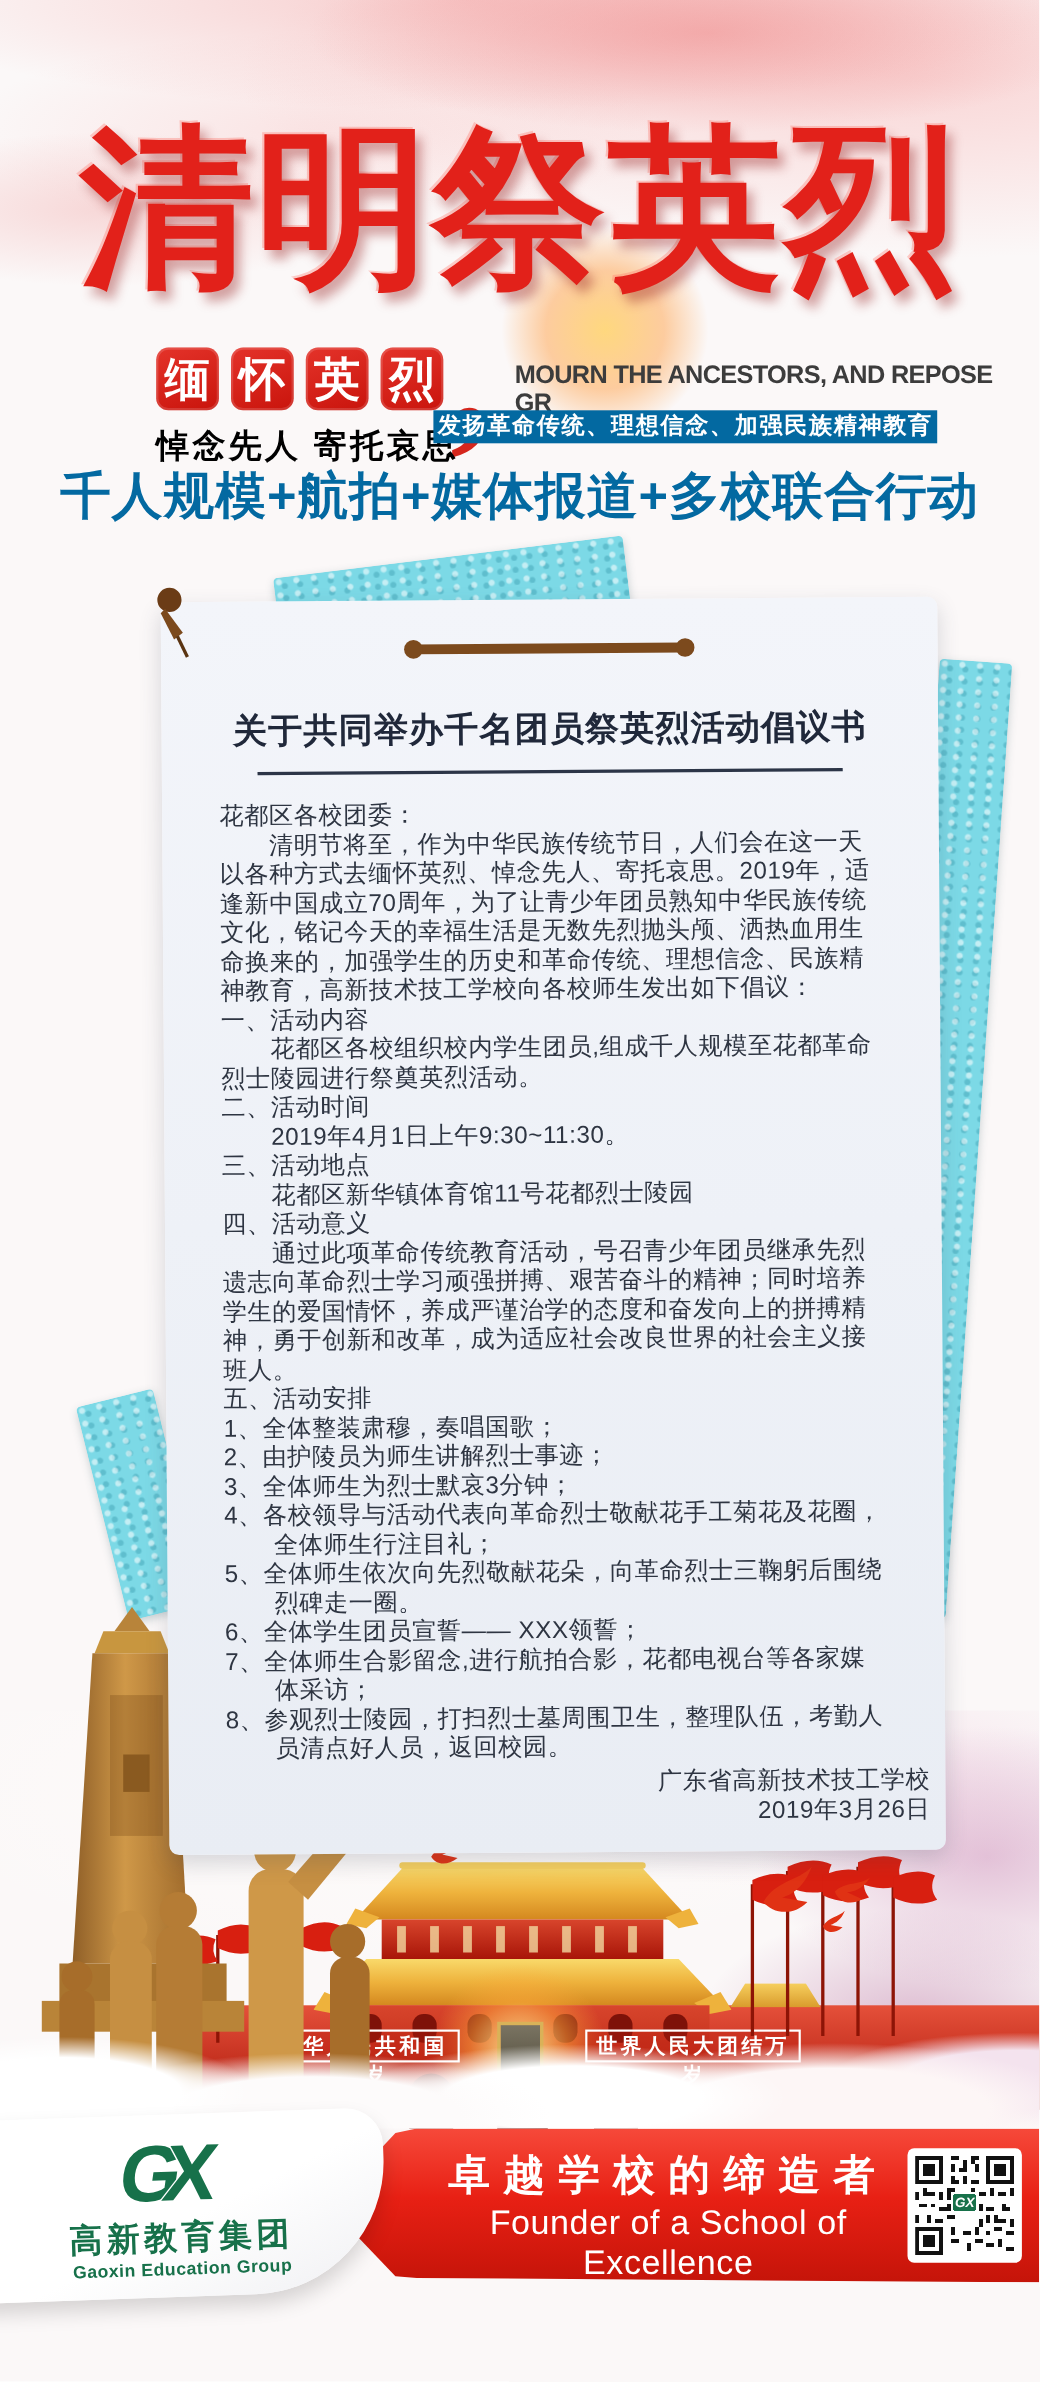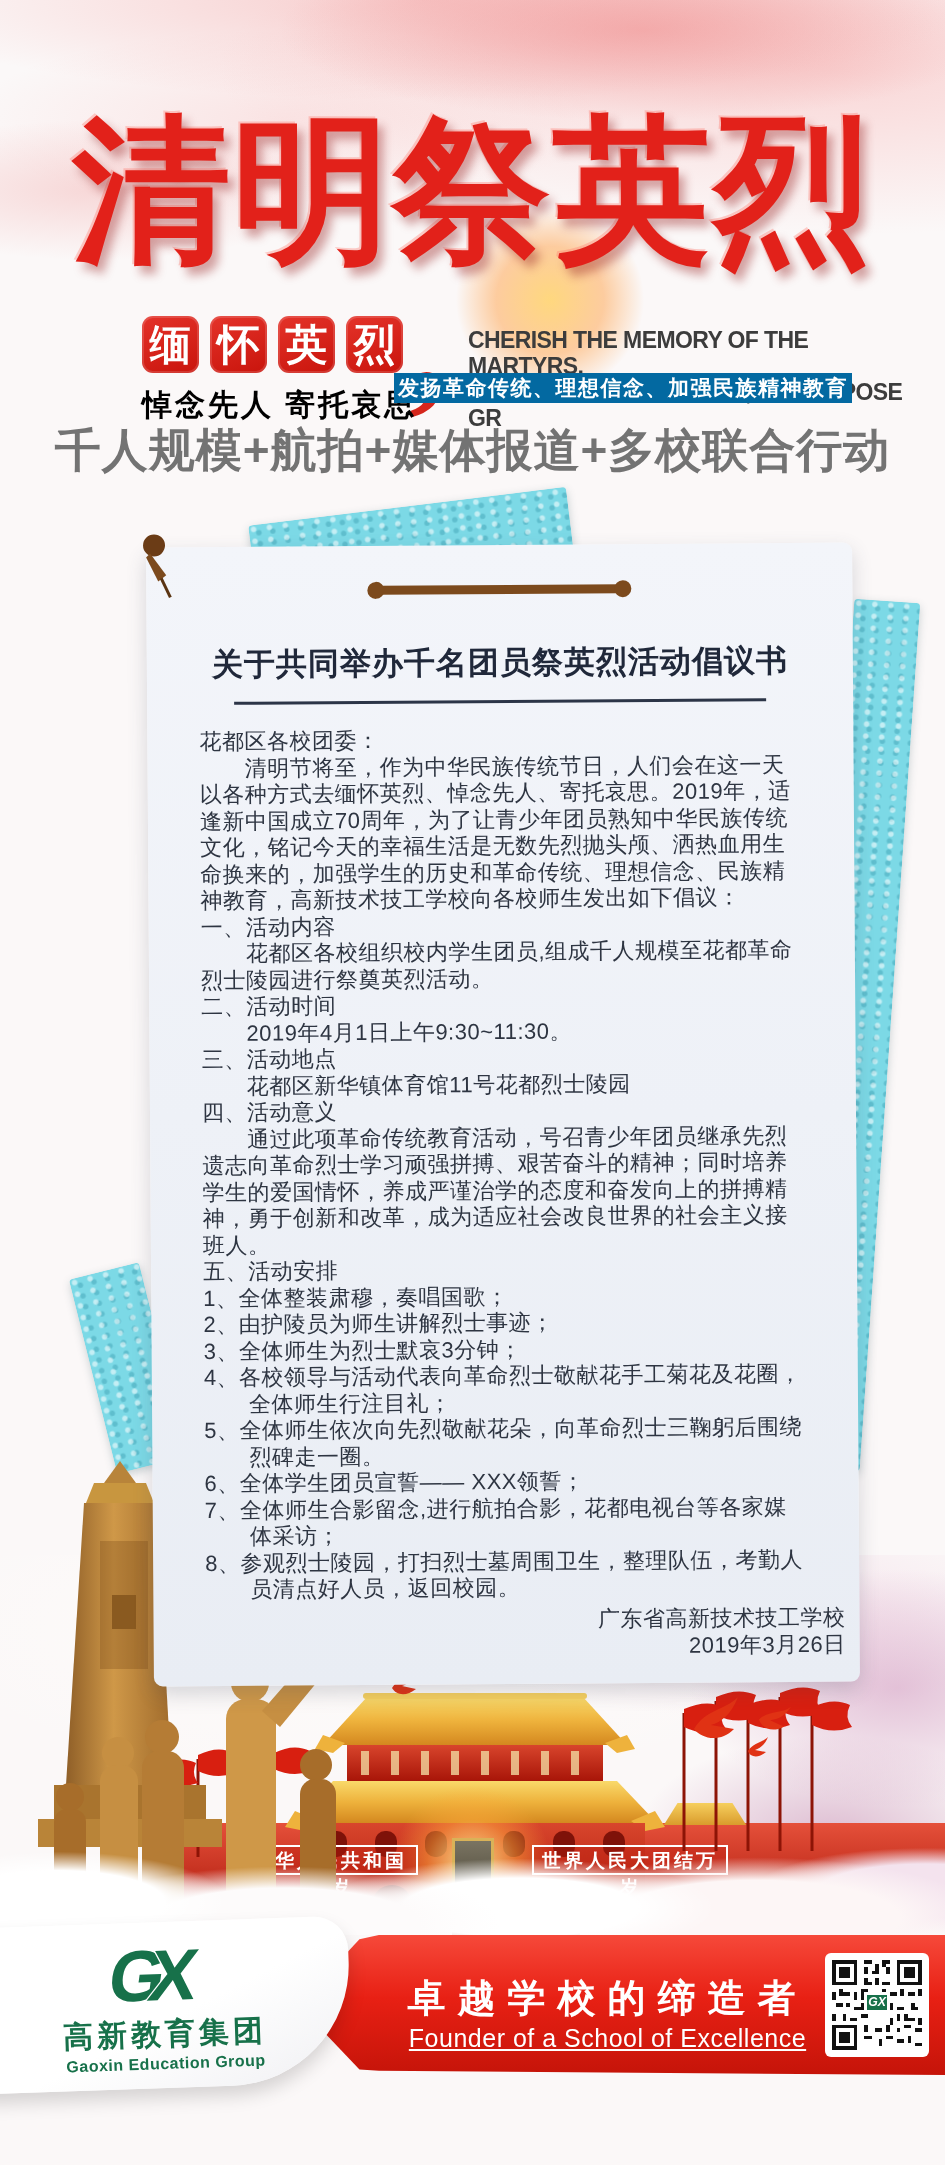--- a/index.html
+++ b/index.html
@@ -25,21 +25,21 @@
     color:#fff;font-size:42px;font-weight:700;display:flex;align-items:center;justify-content:center;
     box-shadow:inset 0 0 0 2px rgba(255,255,255,.15);}
   .big-comma{position:absolute;top:268px;left:409px;color:#d5261c;font-size:150px;font-weight:900;
     font-family:"Liberation Serif","DejaVu Serif",serif;line-height:1;}
   .sub-left{position:absolute;top:385px;left:142px;font-size:30px;font-weight:700;color:#000000;letter-spacing:3px;}
   .eng{position:absolute;top:327px;left:468px;width:460px;font-size:23px;font-weight:700;color:#3c3c3c;
     line-height:26px;letter-spacing:-0.6px;}
   .red-banner{position:absolute;top:373px;left:394px;width:458px;height:30px;background:#0369a1;color:#ffffff;
     font-size:21px;font-weight:700;letter-spacing:1.5px;text-align:center;line-height:30px;}
   .slogan{position:absolute;top:420px;left:0;width:100%;text-align:center;font-size:46px;font-weight:900;
-    color:#737373;letter-spacing:1px;}
+    color:#0369a1;letter-spacing:1px;}
   
   .sheet{position:absolute;background-color:#7cd9e6;border-radius:4px;
     background-image:radial-gradient(circle at 30% 35%, rgba(255,255,255,.55) 2px, transparent 3.5px),
                      radial-gradient(circle at 70% 75%, rgba(40,140,160,.35) 2px, transparent 3.5px);
     background-size:16px 12px, 14px 11px;box-shadow:0 3px 8px rgba(50,90,100,.25);}
   .sheet-top{left:252px;top:506px;width:320px;height:82px;transform:rotate(-7deg);}
   .sheet-right{left:824px;top:600px;width:66px;height:870px;transform:rotate(4deg);}
   .sheet-left{left:92px;top:1268px;width:72px;height:200px;transform:rotate(-14deg);}
   .sheet-bottom{left:468px;top:1572px;width:310px;height:62px;transform:rotate(-4deg);}
   
@@ -92,21 +92,21 @@
     box-shadow:0 10px 18px rgba(0,0,0,.15);transform:rotate(-2deg);
     display:flex;flex-direction:column;align-items:center;justify-content:center;}
   .logo-cn{font-size:30px;font-weight:900;color:#17714a;letter-spacing:4px;margin-top:2px;}
   .logo-en{font-size:16px;font-weight:700;color:#17714a;letter-spacing:.5px;}
   .ribbon{position:absolute;left:298px;top:1935px;width:647px;height:140px;z-index:30;
     background:linear-gradient(180deg,#f6493a 0%,#e82014 45%,#c51409 100%);
     clip-path:polygon(0 50%, 9.5% 3%, 12.5% 0, 100% 0, 100% 100%, 12.5% 97%, 9.5% 96%);
     display:flex;align-items:center;}
   .ribbon-text{flex:1;text-align:center;padding-left:92px;color:#ffffff;}
   .ribbon-cn{font-size:38px;font-weight:700;letter-spacing:12px;margin-top:16px;}
-  .ribbon-en{font-size:25px;font-weight:400;margin-top:0;letter-spacing:.5px;text-decoration:underline;}
+  .ribbon-en{font-size:31px;font-weight:400;margin-top:0;letter-spacing:.5px;}
   .qr{width:104px;height:104px;background:#ffffff;border-radius:6px;margin-right:16px;padding:7px;box-sizing:border-box;flex:none;}
 </style>
 </head>
 <body>
 
 <div class="poster">
 
   <div class="wash"></div>
 
   <div class="flare"></div>
@@ -115,21 +115,20 @@
   <div class="seal-row">
 
   <span class="seal">缅</span>
       <span class="seal">怀</span>
       <span class="seal">英</span>
       <span class="seal">烈</span>
     </div>
   <div class="big-comma">,</div>
   <div class="sub-left">悼念先人  寄托哀思</div>
   <div class="eng">
-    <div>CHERISH THE MEMORY OF THE MARTYRS,</div>
     <div>MOURN THE ANCESTORS, AND REPOSE GR</div>
   </div>
   <div class="red-banner">发扬革命传统、理想信念、加强民族精神教育</div>
   <div class="slogan">千人规模+航拍+媒体报道+多校联合行动</div>
 
   <div class="sheet sheet-top"></div>
   <div class="sheet sheet-right"></div>
   <div class="sheet sheet-left"></div>
   <div class="sheet sheet-bottom"></div>
 

